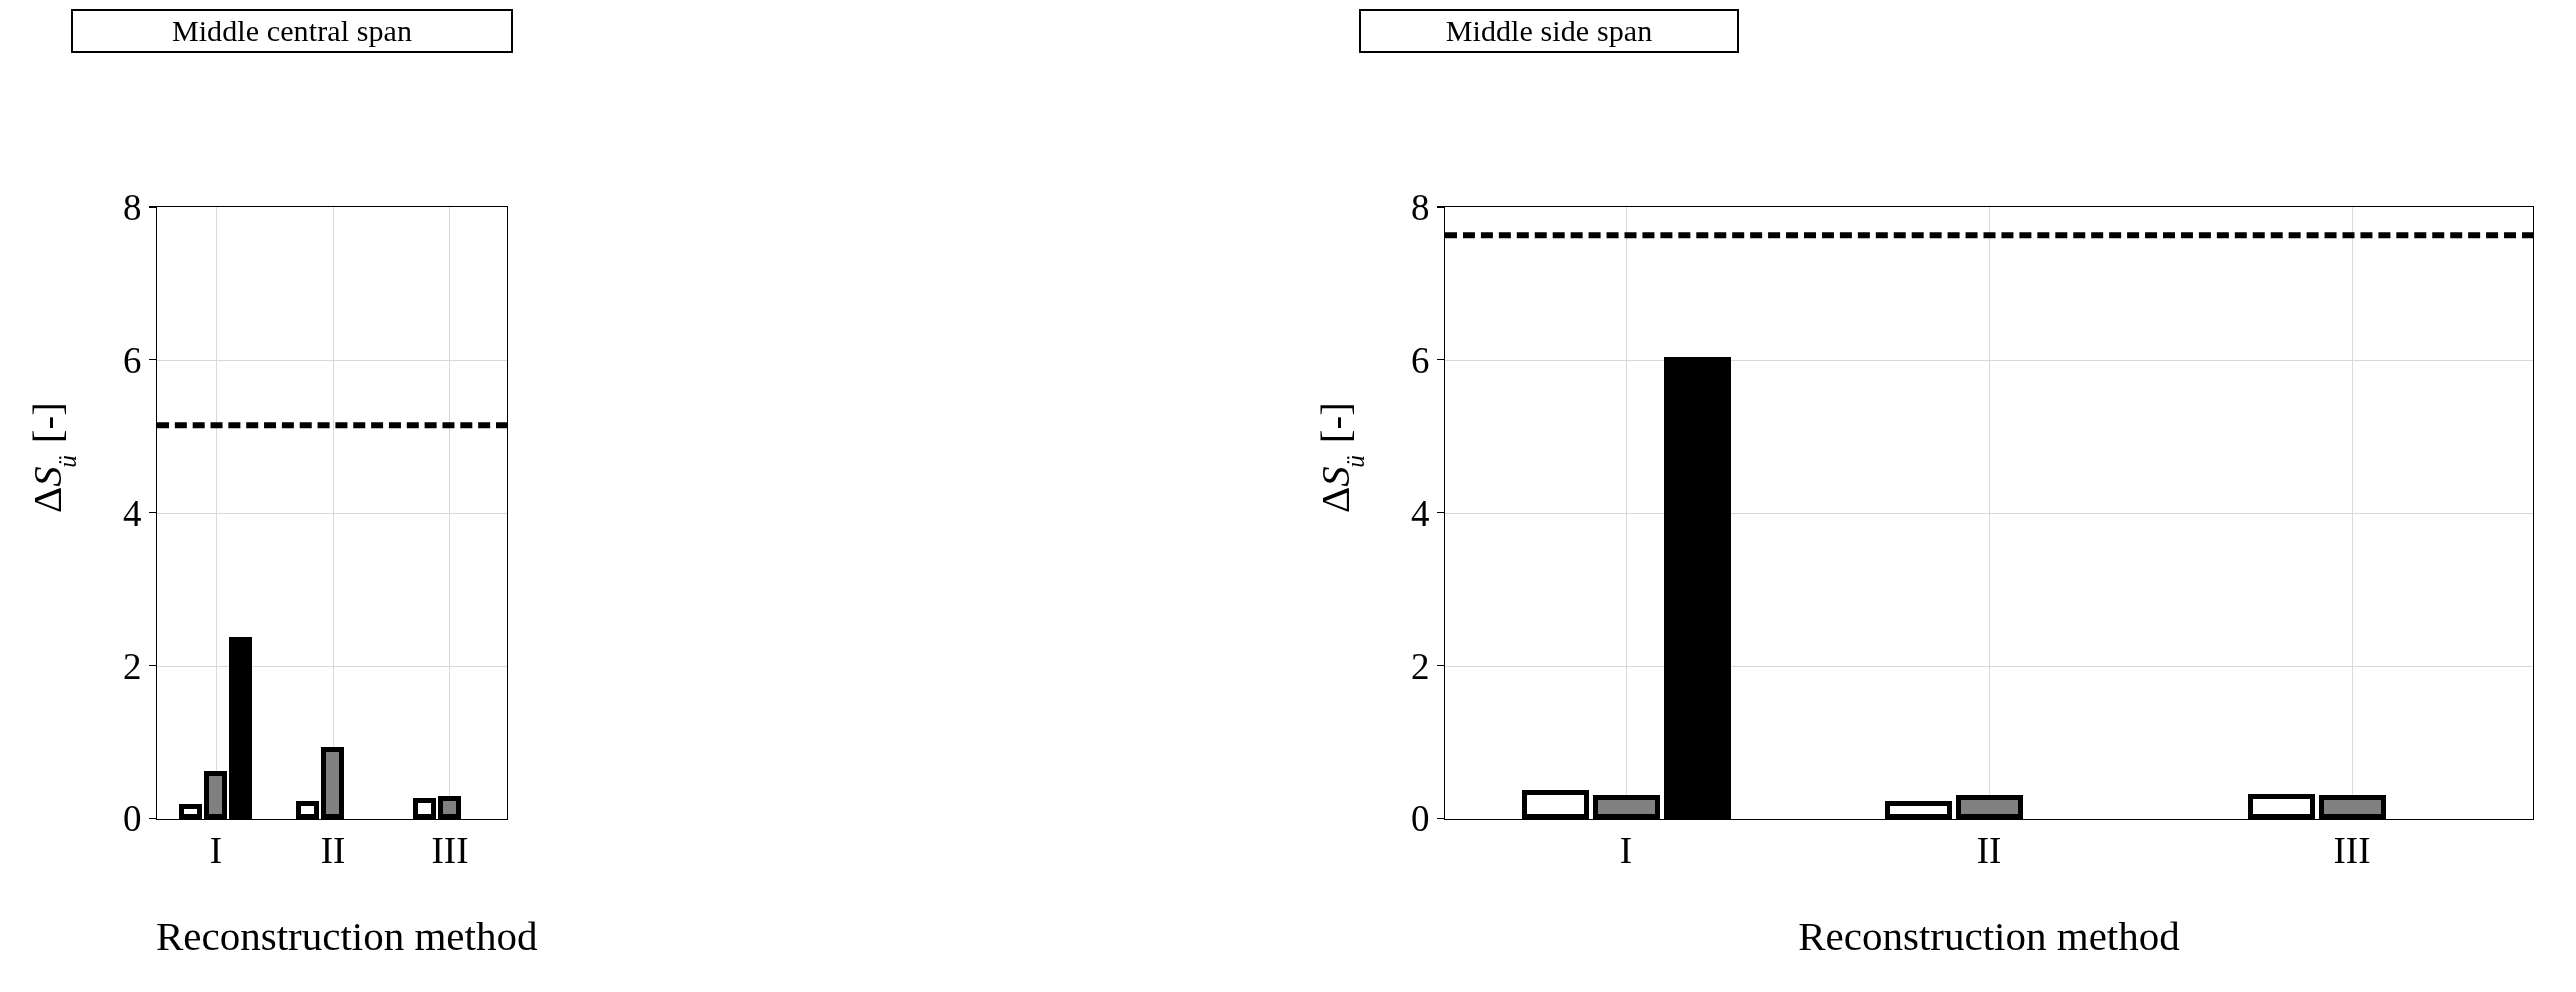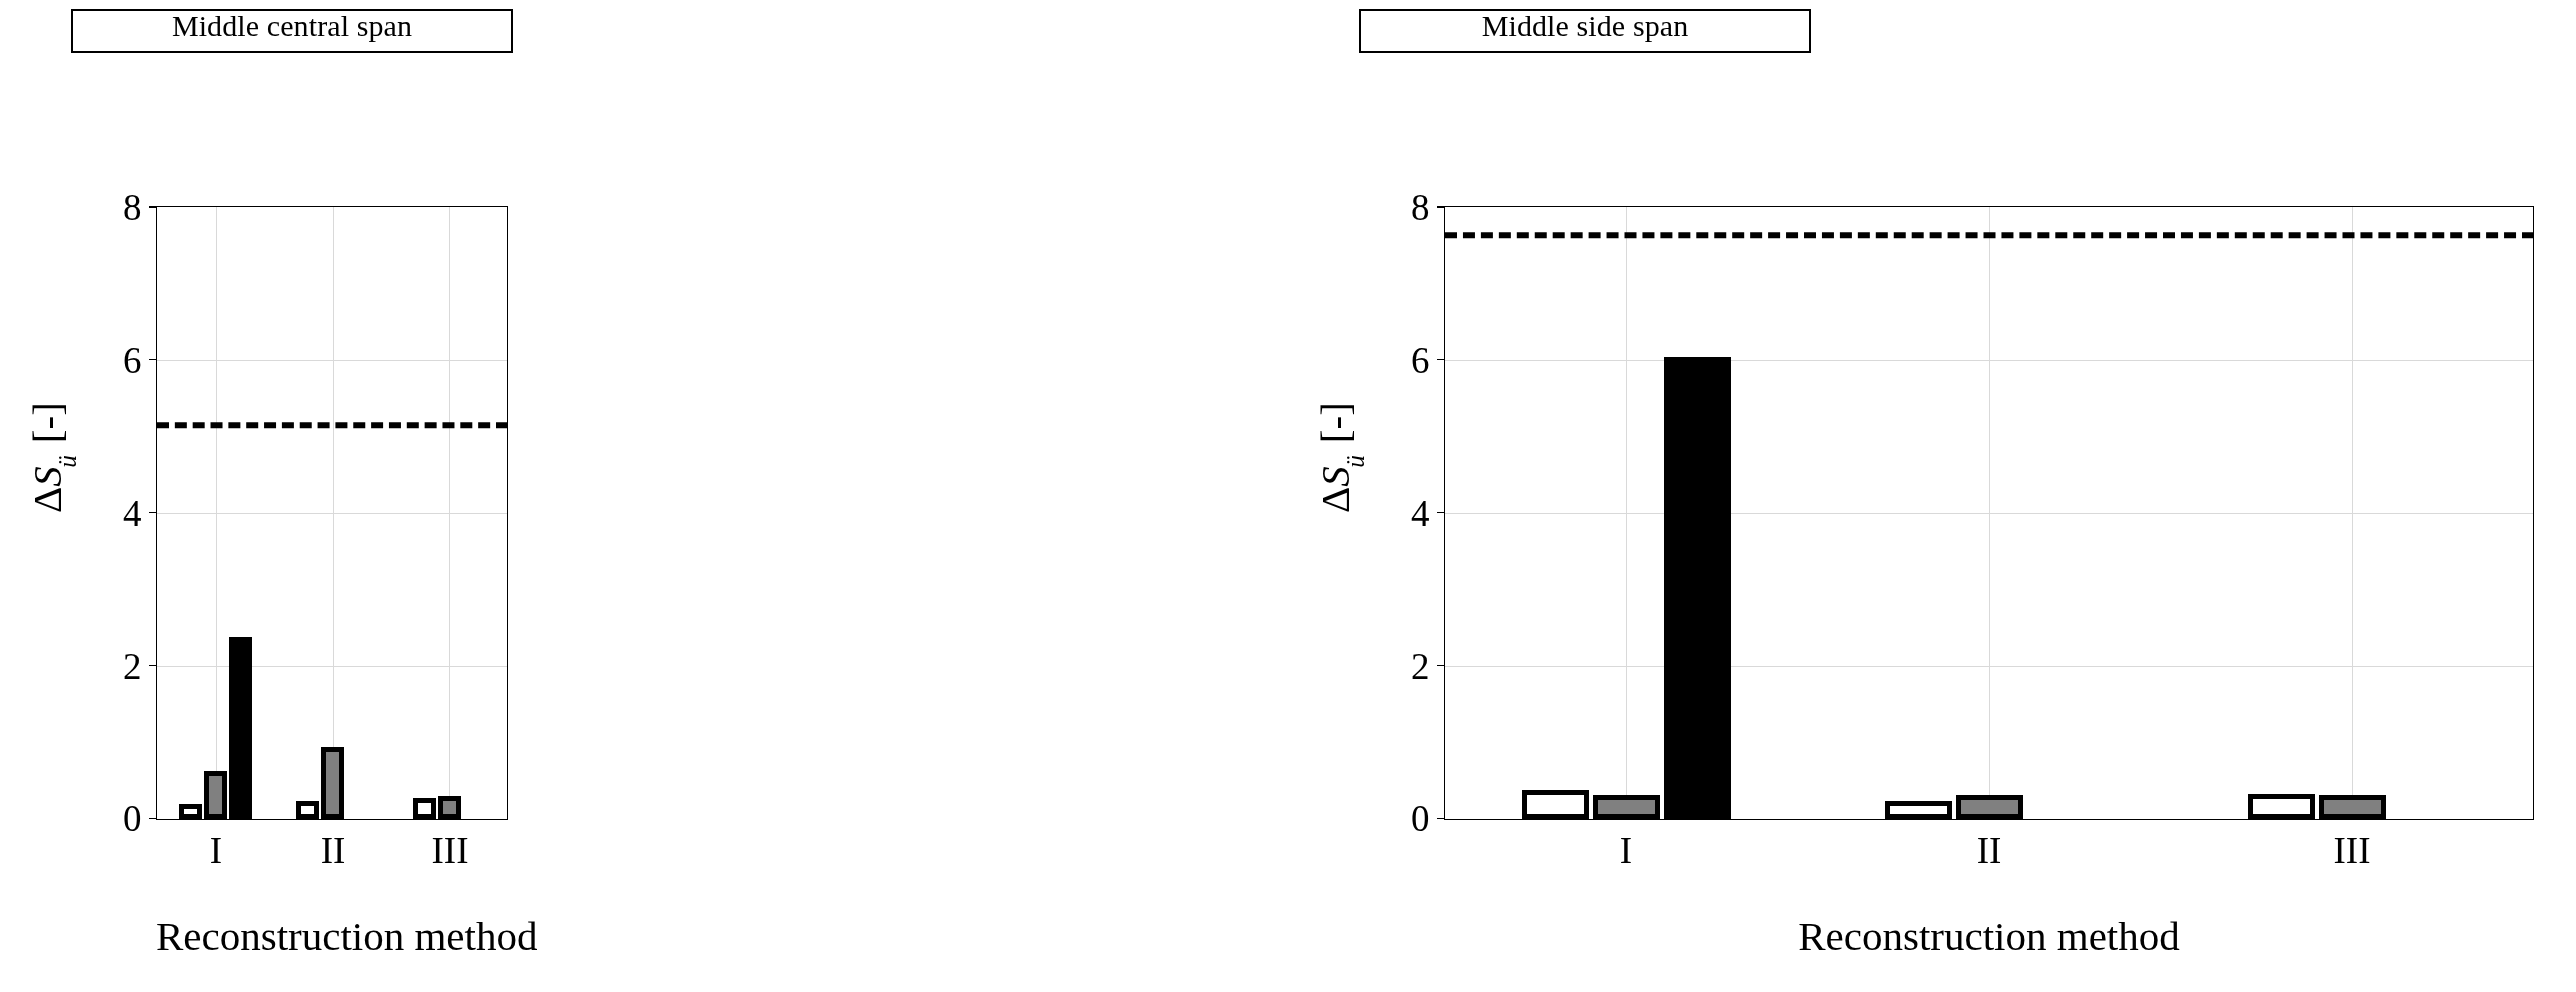--- a/index.html
+++ b/index.html
@@ -30,32 +30,33 @@
   .panel-left  { left: 0; }
   .panel-right { left: 1288px; }
 
   
   .title-box {
     position: absolute;
     box-sizing: border-box;
     border: 2.8px solid #000000;
     background: #ffffff;
     display: flex;
+    align-items: center;
     justify-content: center;
   }
   .title-box-left {
     left: 71px;
     top: 8.5px;
     width: 442px;
     height: 44px;
   }
   .title-box-right {
     left: 71px;
     top: 8.5px;
-    width: 452px;
+    width: 380px;
     height: 44px;
   }
   .title-text {
     font-size: 30px;
     line-height: 1;
     white-space: nowrap;
     letter-spacing: 0.1px;
   }
 
   

